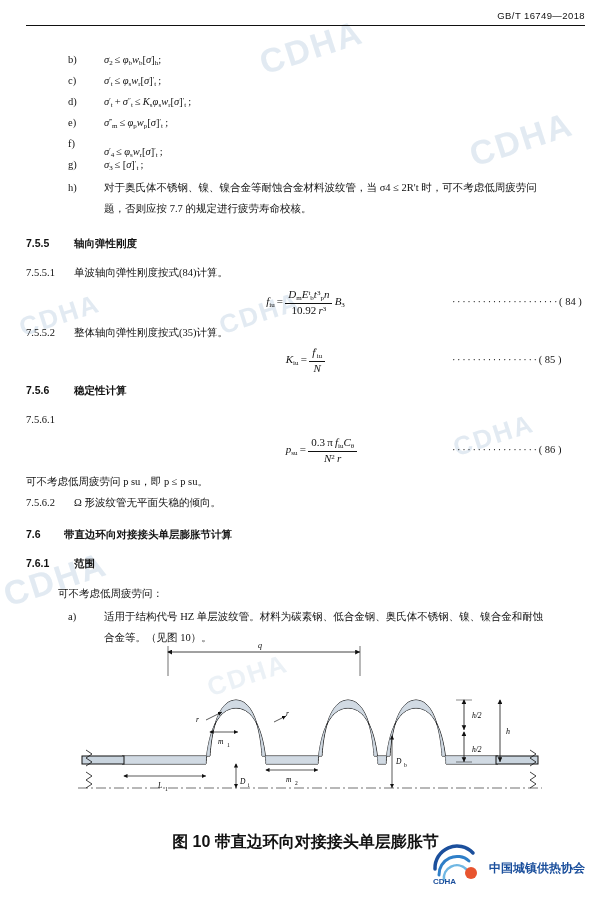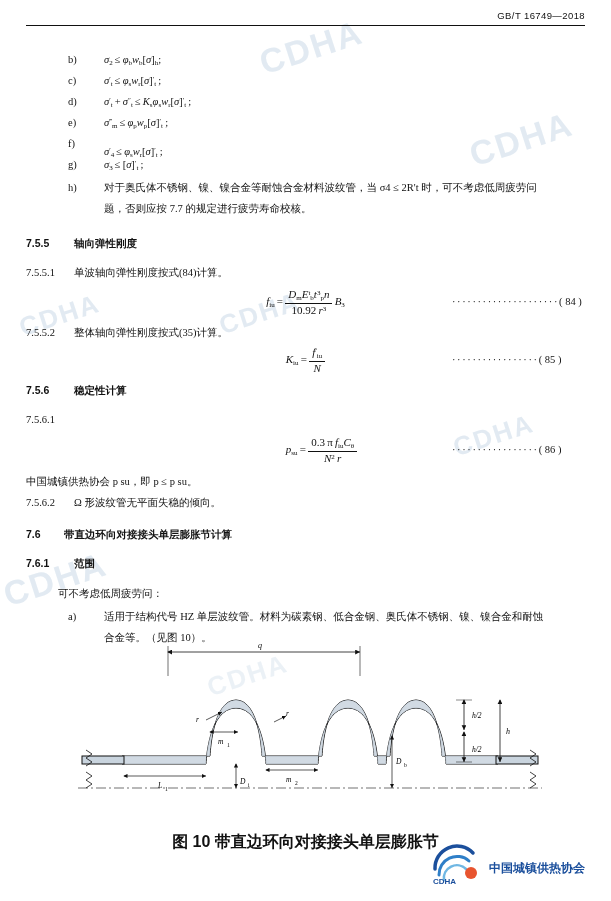--- a/index.html
+++ b/index.html
@@ -144,21 +144,21 @@
 
   <div class="t" style="left:26px;top:412px;">7.5.6.1</div>
 
   <div class="eq" style="top:436px;padding-left:32px;">
     <span class="it">p</span><span class="sub">su</span> = <span class="frac"><span class="n">0.3 π <span class="it">f</span><span class="sub">iu</span><span class="it">C</span><span class="sub">θ</span></span><span class="d"><span class="it">N</span><span class="sup">2</span> <span class="it">r</span></span></span>
   </div>
   <div class="eqnum" style="left:452px;top:444px;">
     <span class="dots">·················</span><span>( 86 )</span>
   </div>
 
-  <div class="t cn" style="left:26px;top:474px;">中国城镇供热协会 p su，即 p ≤ p su。</div>
+  <div class="t cn" style="left:26px;top:474px;">可不考虑低周疲劳问 p su，即 p ≤ p su。</div>
 
   <div class="t" style="left:26px;top:495px;">7.5.6.2</div>
   <div class="t cn" style="left:74px;top:495px;">Ω 形波纹管无平面失稳的倾向。</div>
 
   <div class="t sec" style="left:26px;top:527px;">7.6</div>
   <div class="t sec" style="left:64px;top:527px;">带直边环向对接接头单层膨胀节计算</div>
 
   <div class="t sec" style="left:26px;top:556px;">7.6.1</div>
   <div class="t sec" style="left:74px;top:556px;">范围</div>
 

